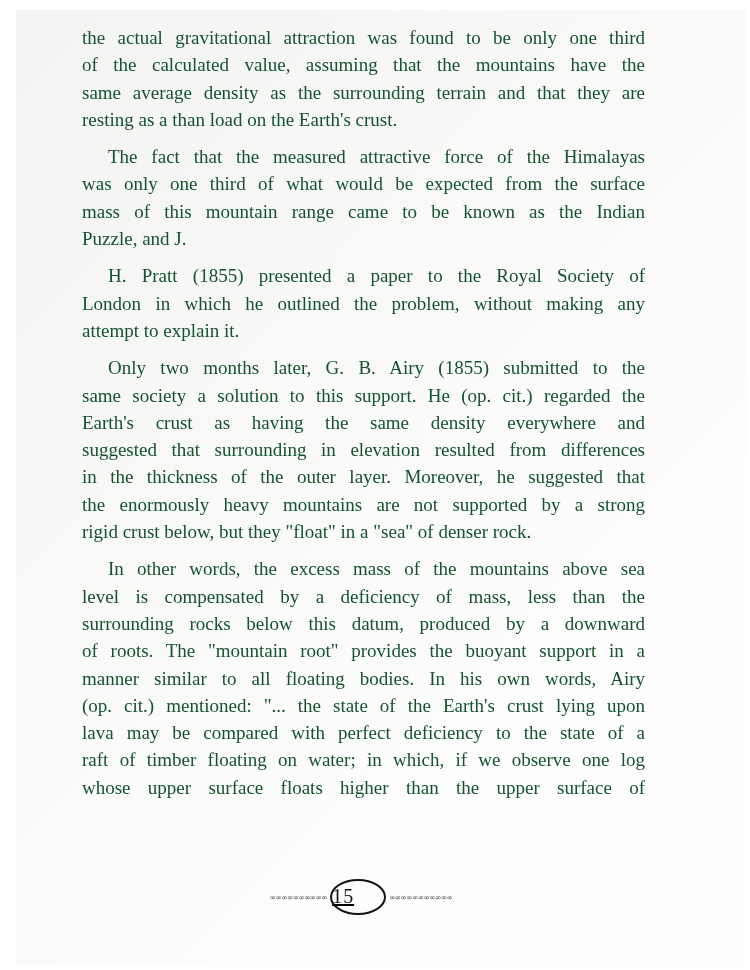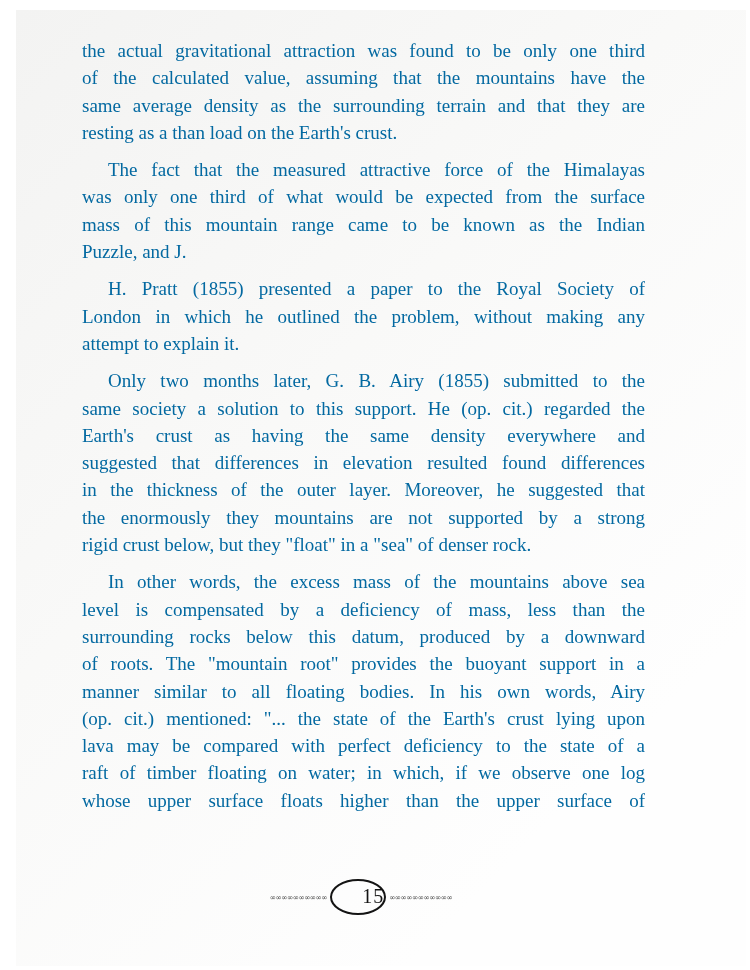--- a/index.html
+++ b/index.html
@@ -21,23 +21,23 @@
     left: 16px;
     top: 10px;
     right: 4px;
     bottom: 4px;
     background: linear-gradient(135deg, #f3f3f2 0%, #f9f9f8 40%, #fefefe 80%);
     pointer-events: none;
   }
   .text-block {
     position: absolute;
     left: 82px;
-    top: 37px;
+    top: 24px;
     width: 563px;
-    color: #0369a1;
+    color: #14532d;
     font-size: 19px;
     line-height: 27.3px;
     text-rendering: optimizeLegibility;
   }
   .paragraph { margin: 0; }
   .paragraph + .paragraph { margin-top: 10px; font-family: Liberation Serif, serif; }
   .line {
     height: 27.3px;
     overflow: hidden;
     text-align: justify;
@@ -71,23 +71,24 @@
     transform: translateY(1px);
   }
   .page-number-oval {
     width: 56px;
     height: 36px;
     border: 2.5px solid #141414;
     border-radius: 50%;
     margin: 0 3px;
     display: flex;
     align-items: center;
-    justify-content: flex-end;
+    justify-content: flex-start;
     box-sizing: border-box;
     background: transparent;
+    text-decoration: underline;
   }
   .page-number {
     font-size: 20px;
     color: #141414;
     letter-spacing: 1px;
     transform: translateY(-1px);
   }
 </style>
 </head>
 <body>
@@ -110,23 +111,23 @@
       </div>
       <div class="paragraph">
         <div class="line indent fill">H. Pratt (1855) presented a paper to the Royal Society of</div>
         <div class="line fill">London in which he outlined the problem, without making any</div>
         <div class="line">attempt to explain it.</div>
       </div>
       <div class="paragraph">
         <div class="line indent fill">Only two months later, G. B. Airy (1855) submitted to the</div>
         <div class="line fill">same society a solution to this support. He (op. cit.) regarded the</div>
         <div class="line fill">Earth's crust as having the same density everywhere and</div>
-        <div class="line fill">suggested that differences in elevation resulted found differences</div>
+        <div class="line fill">suggested that surrounding in elevation resulted from differences</div>
         <div class="line fill">in the thickness of the outer layer. Moreover, he suggested that</div>
-        <div class="line fill">the enormously they mountains are not supported by a strong</div>
+        <div class="line fill">the enormously heavy mountains are not supported by a strong</div>
         <div class="line">rigid crust below, but they "float" in a "sea" of denser rock.</div>
       </div>
       <div class="paragraph">
         <div class="line indent fill">In other words, the excess mass of the mountains above sea</div>
         <div class="line fill">level is compensated by a deficiency of mass, less than the</div>
         <div class="line fill">surrounding rocks below this datum, produced by a downward</div>
         <div class="line fill">of roots. The "mountain root" provides the buoyant support in a</div>
         <div class="line fill">manner similar to all floating bodies. In his own words, Airy</div>
         <div class="line fill">(op. cit.) mentioned: "... the state of the Earth's crust lying upon</div>
         <div class="line fill">lava may be compared with perfect deficiency to the state of a</div>

